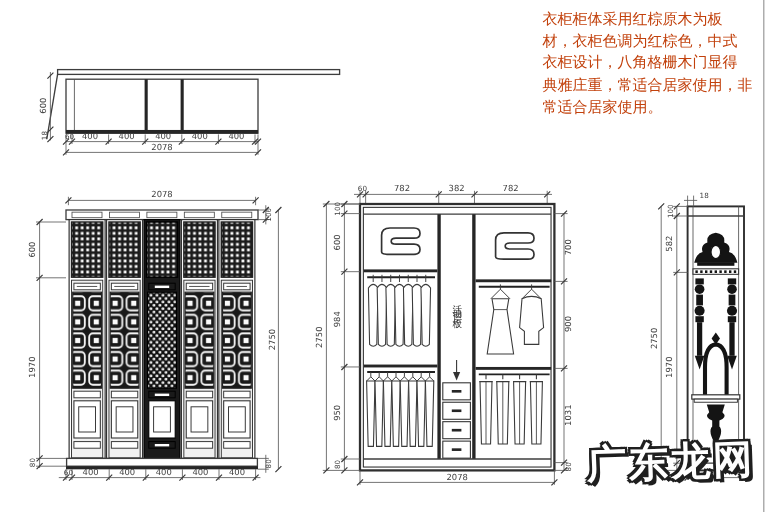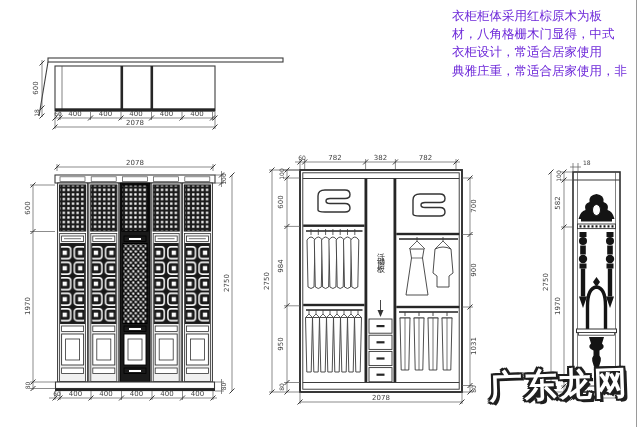--- a/index.html
+++ b/index.html
@@ -10,21 +10,21 @@
   svg text{font-family:"DejaVu Sans",sans-serif;}
   .ln{stroke:#3d3d3d;stroke-width:1.1;fill:none;}
   .lnw{stroke:#3d3d3d;stroke-width:1.1;fill:#ffffff;}
   .thin{stroke:#4c4c4c;stroke-width:0.7;fill:none;}
   .dim{stroke:#5a5a5a;stroke-width:0.7;fill:none;}
   .tick{stroke:#3a3a3a;stroke-width:1;fill:none;}
   .dark{fill:#262626;stroke:none;}
   .orn{fill:#141414;stroke:none;}
   text.d{font-size:7px;fill:#3f3f3f;}
   text.ds{font-size:6px;fill:#3f3f3f;}
-  .note{position:absolute;left:452px;top:7px;width:180px;color:#6d28d9;
+  .note{position:absolute;left:452px;top:7px;width:180px;color:#c2410c;
         font-family:"DejaVu Serif","Liberation Serif",serif;font-size:12.5px;line-height:18.2px;}
   .shelf-note{position:absolute;left:374px;top:247px;writing-mode:vertical-lr;
         font-size:8px;letter-spacing:4px;color:#2e2e2e;
         font-family:"DejaVu Serif","Liberation Serif",serif;}
   .watermark{position:absolute;left:489px;top:363px;font-size:33px;font-weight:bold;
         color:#ffffff;letter-spacing:2px;transform:rotate(-2deg);
         font-family:"DejaVu Sans",sans-serif;
         text-shadow:-2px -2px 0 #1f1f1f,2px -2px 0 #1f1f1f,-2px 2px 0 #1f1f1f,
                     2px 2px 0 #1f1f1f,0 -2px 0 #1f1f1f,0 2px 0 #1f1f1f,
                     -2px 0 0 #1f1f1f,2px 0 0 #1f1f1f,3px 3px 0 #1f1f1f;}
@@ -343,23 +343,24 @@
 
   <path class="dim" d="M573,393 L573,400 M620,393 L620,400"></path>
   <line x1="573" y1="398" x2="620" y2="398" class="dim"></line>
   <path class="tick" d="M570.5,400.5l5,-5 M617.5,400.5l5,-5"></path>
   <text class="ds" x="592" y="396" text-anchor="middle">8</text>
 </g>
 </svg>
 
 <div class="note">
   <div>衣柜柜体采用红棕原木为板</div>
-  <div>材，八角格栅木门显得，中式</div>
-  <div>衣柜设计，常适合居家使用</div>
+  <div>材，衣柜色调为红棕色，中式</div>
+  <div>衣柜设计，八角格栅木门显得</div>
   <div>典雅庄重，常适合居家使用，非</div>
+  <div>常适合居家使用。</div>
 </div>
 
 <div class="shelf-note">活动层板</div>
 
 <div class="watermark">广东龙网</div>
 
 <div id="edge-right"></div>
 
 </div>
 

